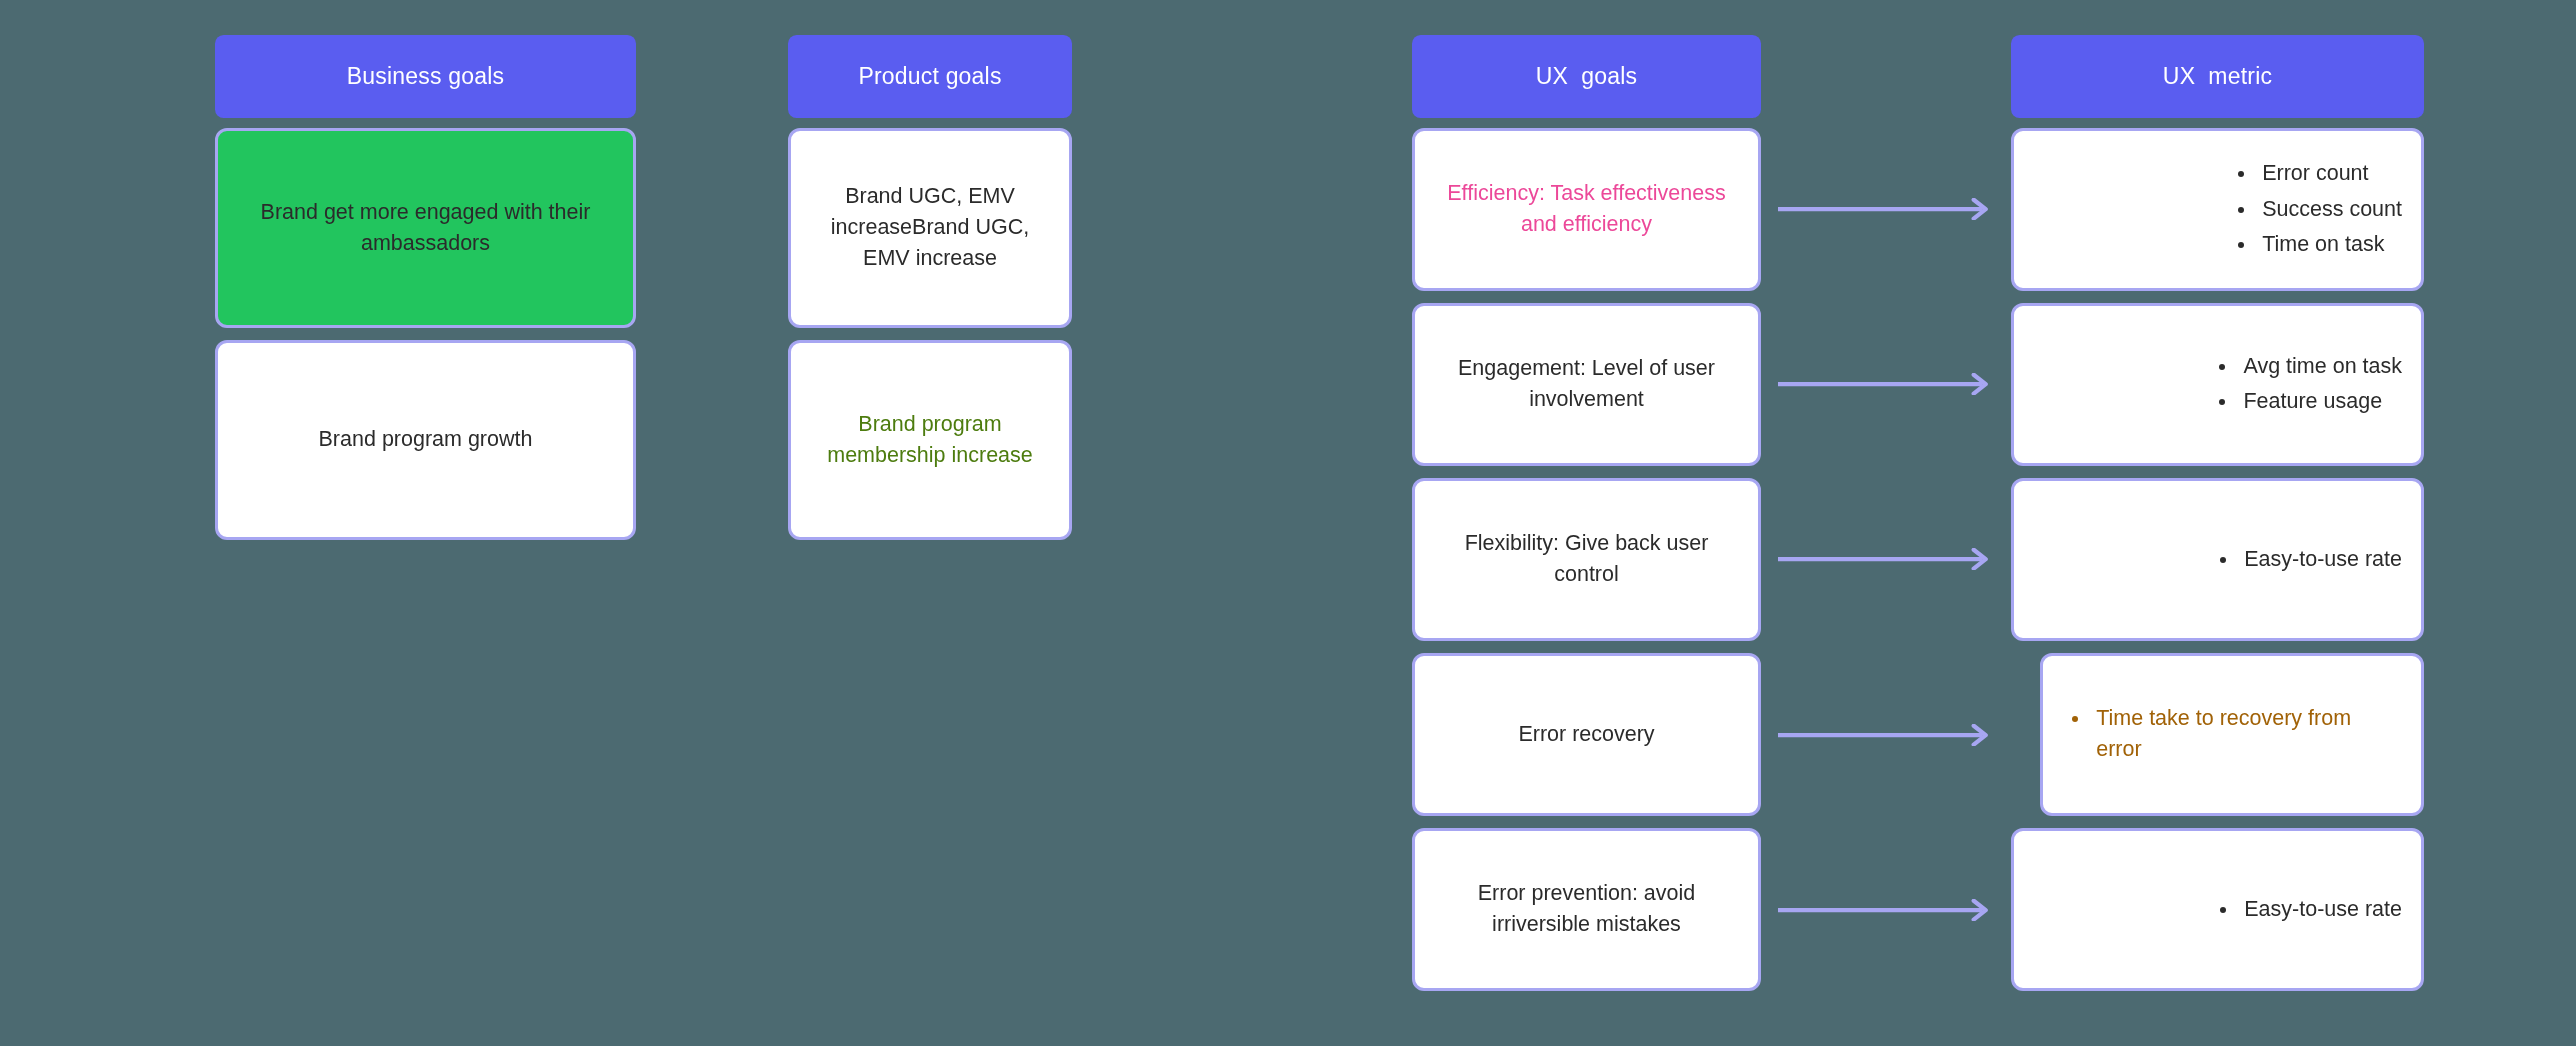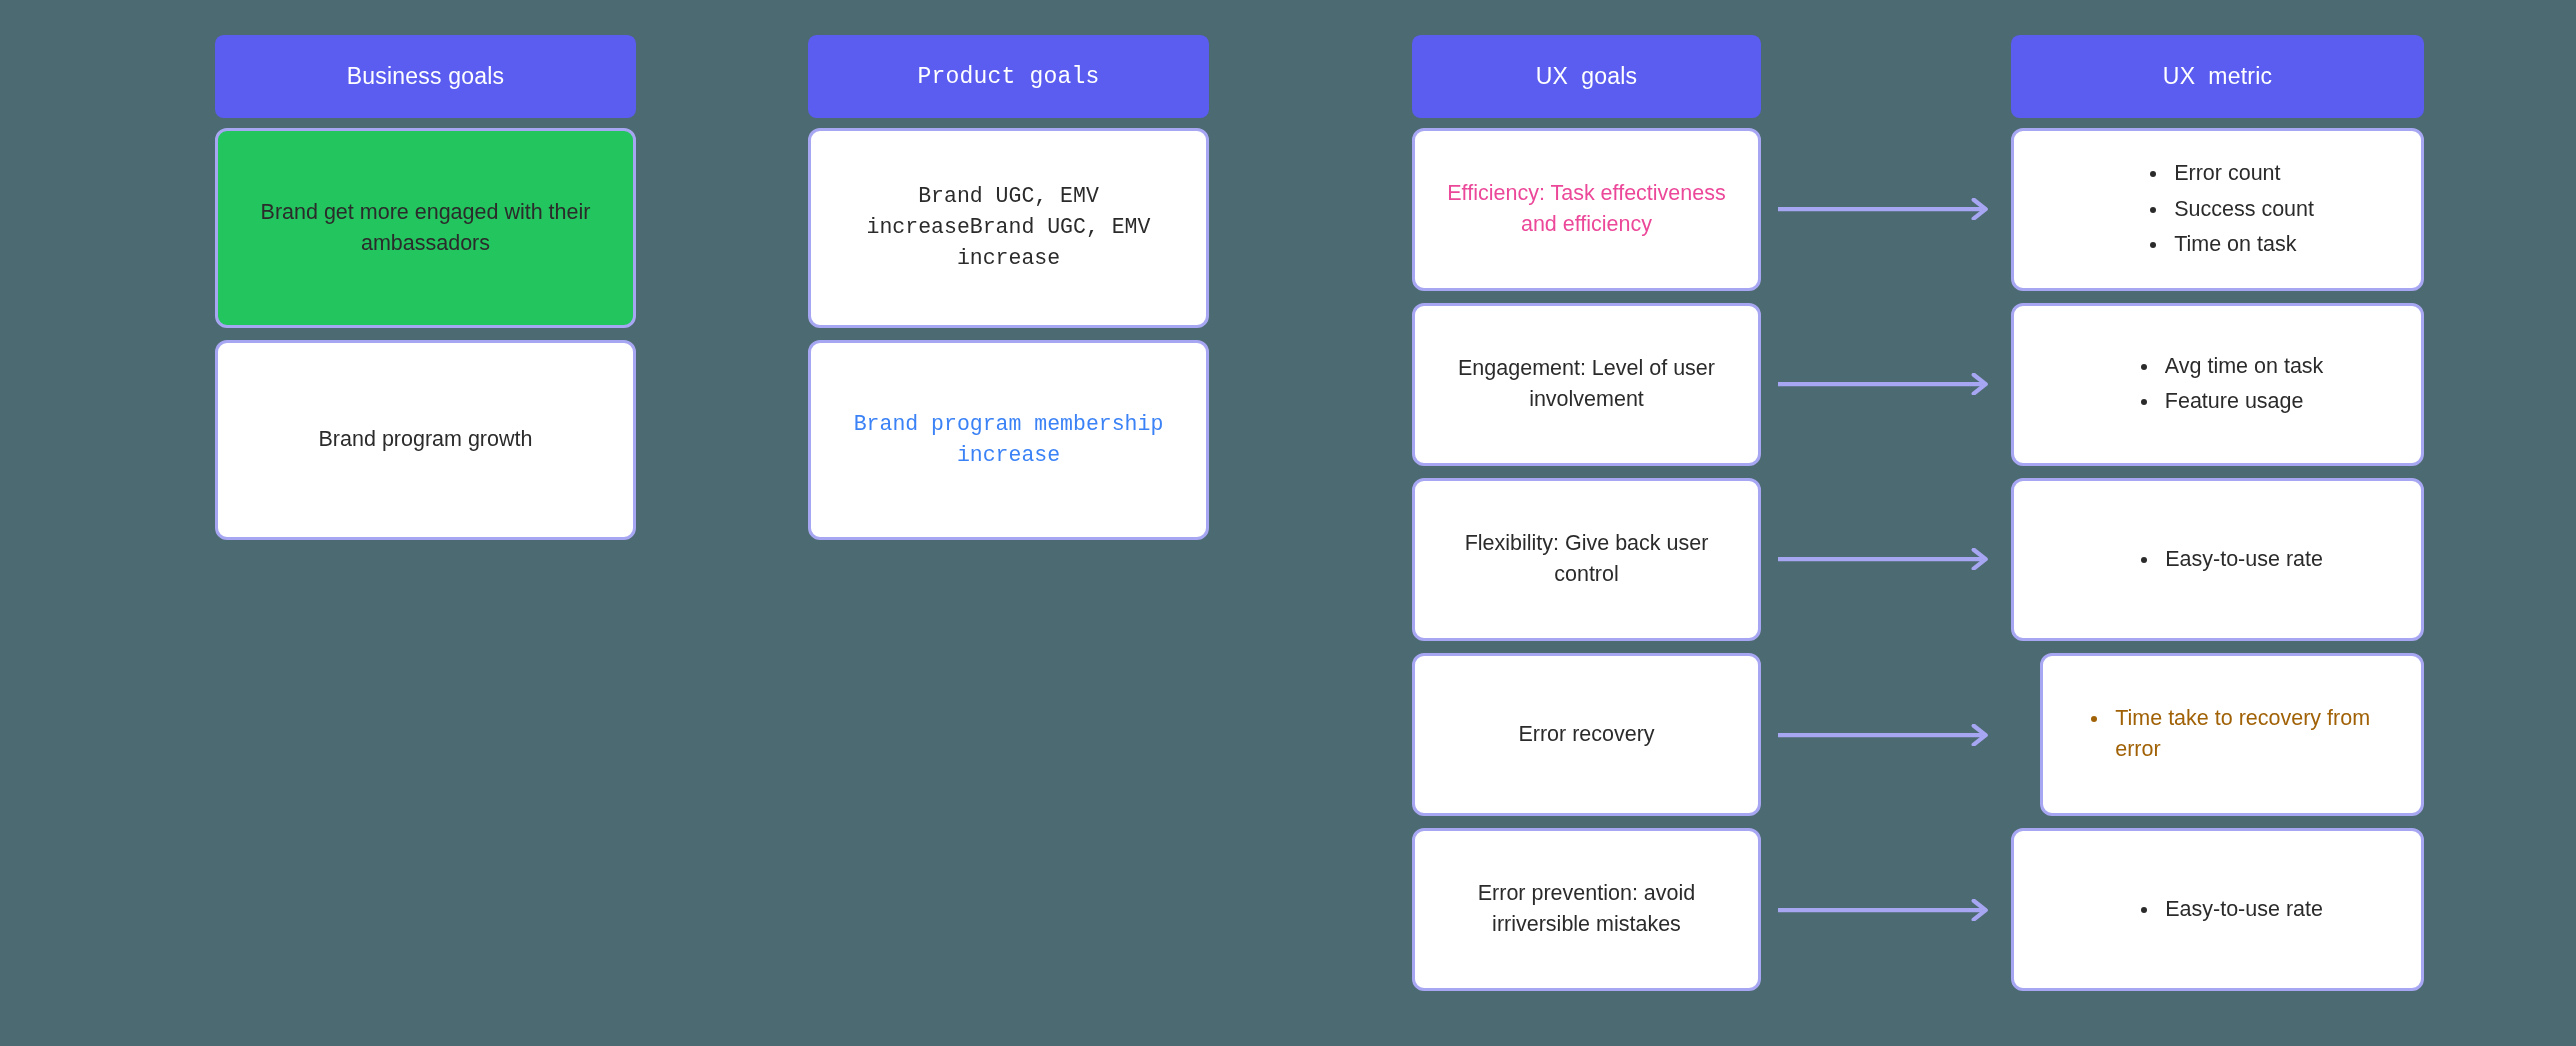--- a/index.html
+++ b/index.html
@@ -21,21 +21,21 @@
     inset: 0;
     background: #4c6a71;
   }
 
   
   .column {
     position: absolute;
     top: 35px;
   }
   .col-1 { left: 215px;  width: 421px; }
-  .col-2 { left: 808px;  width: 401px; font-family: Liberation Mono, monospace; }
+  .col-2 { left: 788px;  width: 284px; }
   .col-3 { left: 1412px; width: 349px; }
   .col-4 { left: 2011px; width: 413px; }
 
   
   .col-header {
     box-sizing: border-box;
     height: 83px;
     border-radius: 8.6px;
     background: #5a5df0;
     color: #ffffff;
@@ -65,23 +65,23 @@
     padding: 8.6px 19px;
     margin-bottom: 12px;
   }
   .card:last-child { margin-bottom: 0; }
 
   .card.h-233 { height: 200px; }
   .card.h-190 { height: 163px; }
 
   
   .card.bullets {
-    justify-content: center;
+    justify-content: flex-end;
     text-align: left;
-    padding-left: 38px;
+    padding-left: 19px;
   }
   .bullet-list {
     margin: 0;
     padding: 0 0 0 29px;
     list-style: disc;
     font-size: 21.5px;
     line-height: 1.44;
   }
   .bullet-list li {
     margin: 0 0 4.3px 0;
@@ -107,21 +107,21 @@
 
   <div class="column col-1">
     <div class="col-header" style="background: rgb(90, 93, 240); color: rgb(255, 255, 255);">Business goals</div>
     <div class="card h-233" style="border-color: rgb(167, 166, 242); background: #22c55e; color: rgb(43, 43, 43);">Brand get more engaged with their ambassadors</div>
     <div class="card h-233" style="border-color: rgb(167, 166, 242); background: rgb(255, 255, 255); color: rgb(43, 43, 43);">Brand program growth</div>
   </div>
 
   <div class="column col-2">
     <div class="col-header" style="background: rgb(90, 93, 240); color: rgb(255, 255, 255);">Product goals</div>
     <div class="card h-233" style="border-color: rgb(167, 166, 242); background: rgb(255, 255, 255); color: rgb(43, 43, 43);">Brand UGC, EMV increaseBrand UGC, EMV increase</div>
-    <div class="card h-233" style="border-color: rgb(167, 166, 242); background: rgb(255, 255, 255); color: #3b82f6;">Brand program membership increase</div>
+    <div class="card h-233" style="border-color: rgb(167, 166, 242); background: rgb(255, 255, 255); color: #4d7c0f;">Brand program membership increase</div>
   </div>
 
   <div class="column col-3">
     <div class="col-header" style="background: rgb(90, 93, 240); color: rgb(255, 255, 255);">UX  goals</div>
     <div class="card h-190" style="border-color: rgb(167, 166, 242); background: rgb(255, 255, 255); color: #ec4899;">Efficiency: Task effectiveness and efficiency</div>
     <div class="card h-190" style="border-color: rgb(167, 166, 242); background: rgb(255, 255, 255); color: rgb(43, 43, 43);">Engagement: Level of user involvement</div>
     <div class="card h-190" style="border-color: rgb(167, 166, 242); background: rgb(255, 255, 255); color: rgb(43, 43, 43);">Flexibility: Give back user control</div>
     <div class="card h-190" style="border-color: rgb(167, 166, 242); background: rgb(255, 255, 255); color: rgb(43, 43, 43);">Error recovery</div>
     <div class="card h-190" style="border-color: rgb(167, 166, 242); background: rgb(255, 255, 255); color: rgb(43, 43, 43);">Error prevention: avoid irriversible mistakes</div>
   </div>

